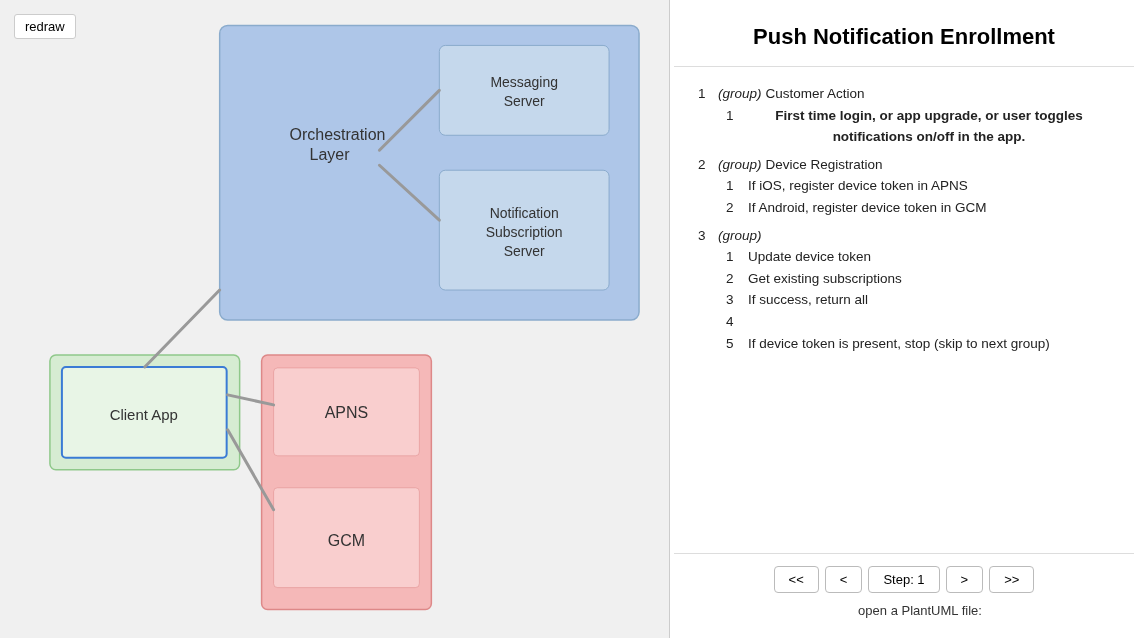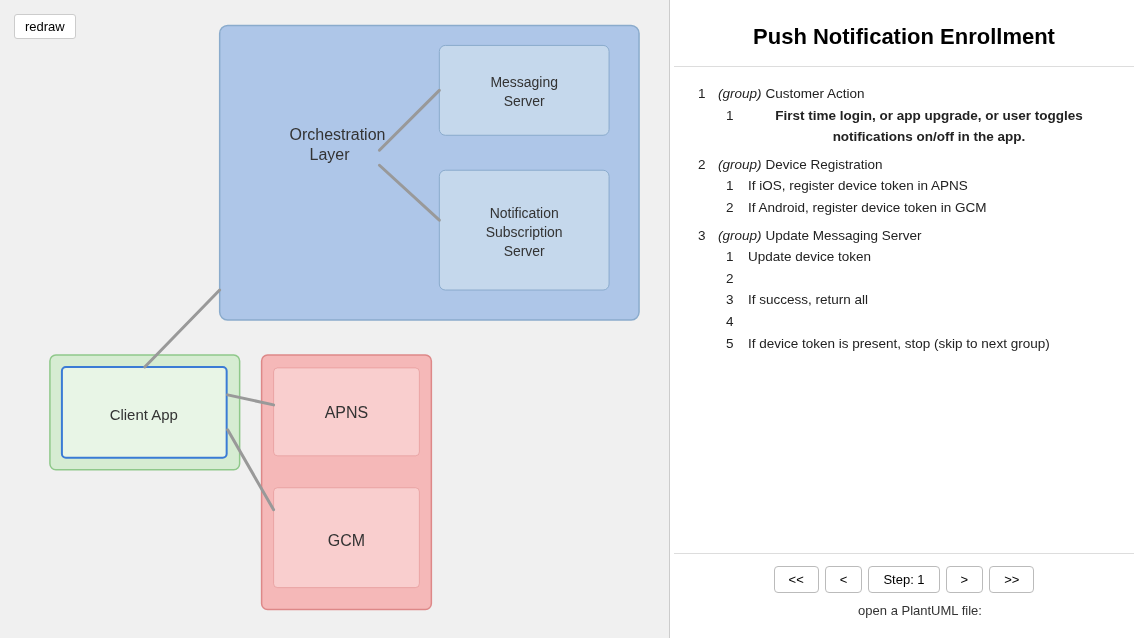--- a/index.html
+++ b/index.html
@@ -248,29 +248,29 @@
           <span class="step-num">2</span>
           <span>If Android, register device token in GCM</span>
         </div>
       </div>
     </div>
 
     <div class="step-group">
       <div class="step-group-label">
         <span class="step-num">3</span>
         <span class="step-italic">(group)</span>
-        <span>Update Messaging Server</span>
       </div>
       <div class="sub-steps">
         <div class="sub-step">
           <span class="step-num">1</span>
           <span>Update device token</span>
         </div>
         <div class="sub-step">
           <span class="step-num">2</span>
+          <span>Get existing subscriptions</span>
         </div>
         <div class="sub-step">
           <span class="step-num">3</span>
           <span>If success, return all</span>
         </div>
         <div class="sub-step">
           <span class="step-num">4</span>
         </div>
         <div class="sub-step">
           <span class="step-num">5</span>

